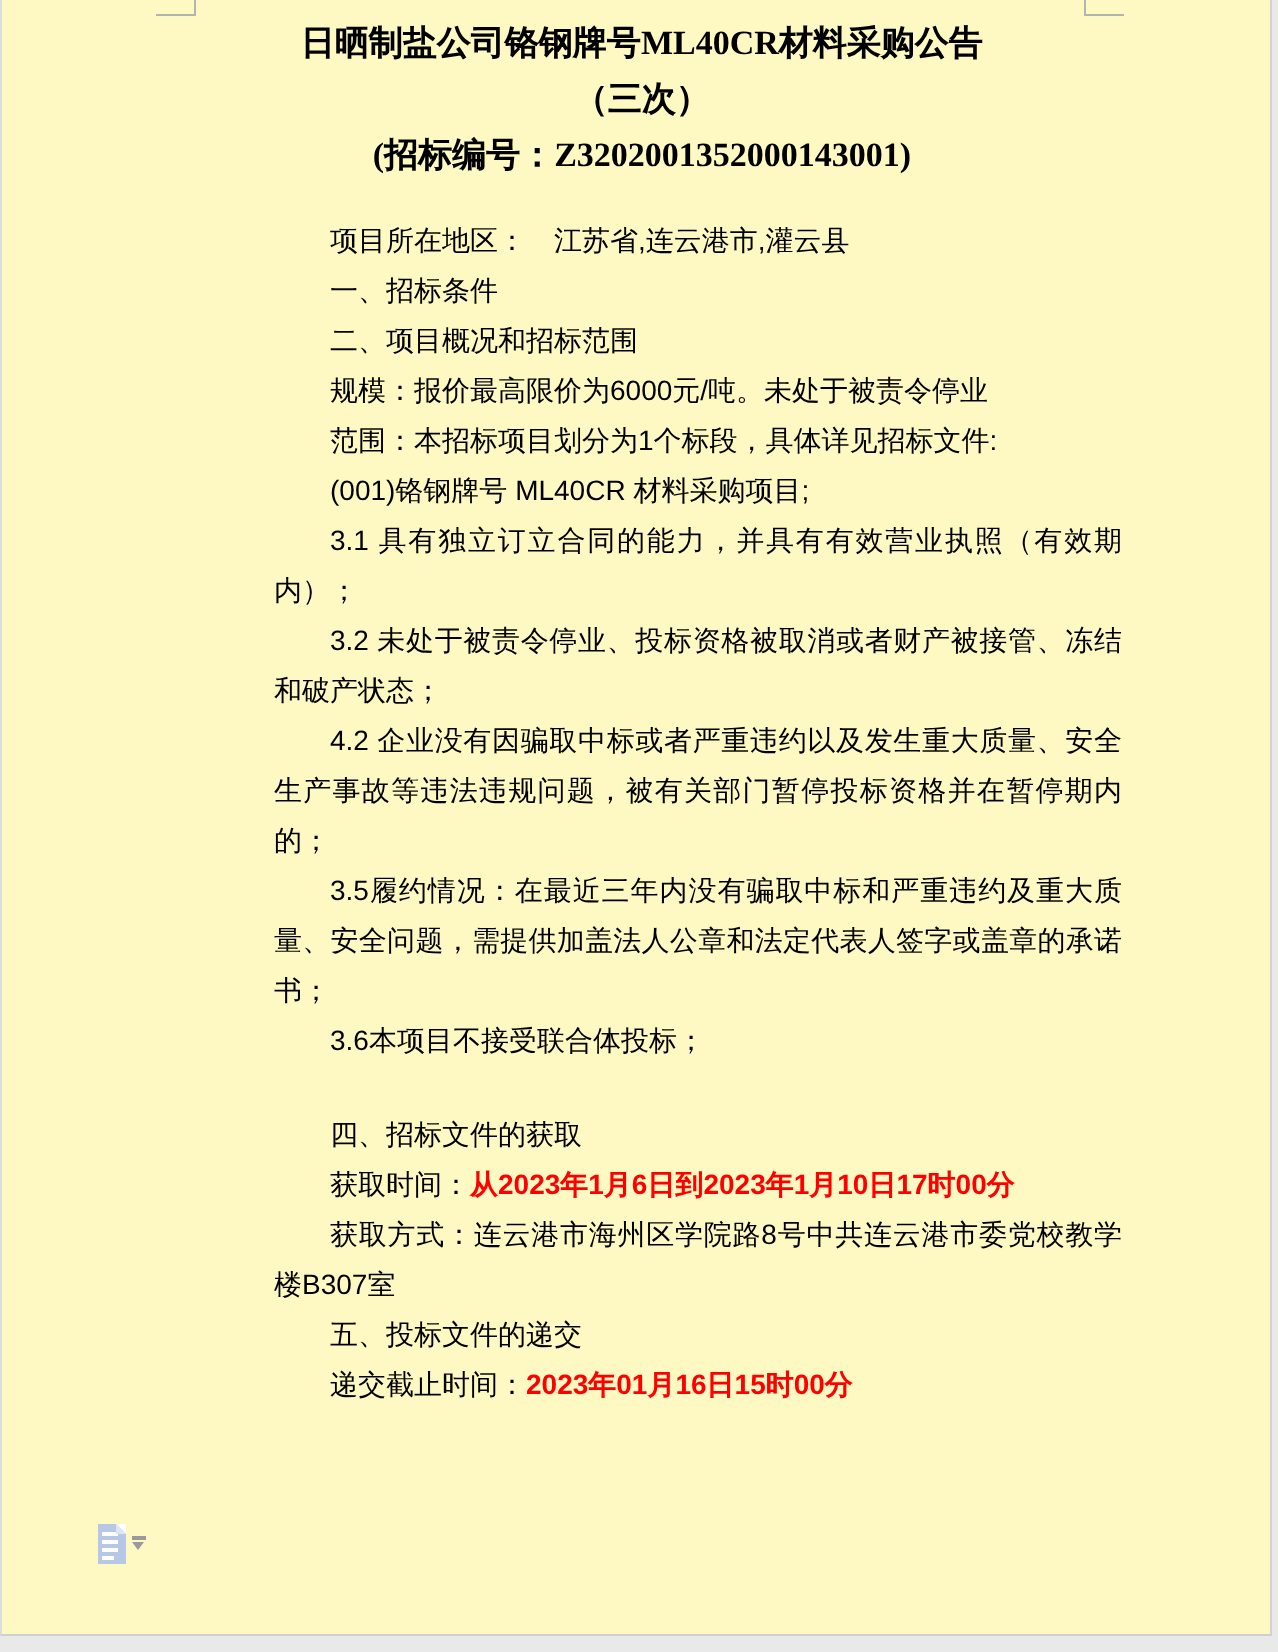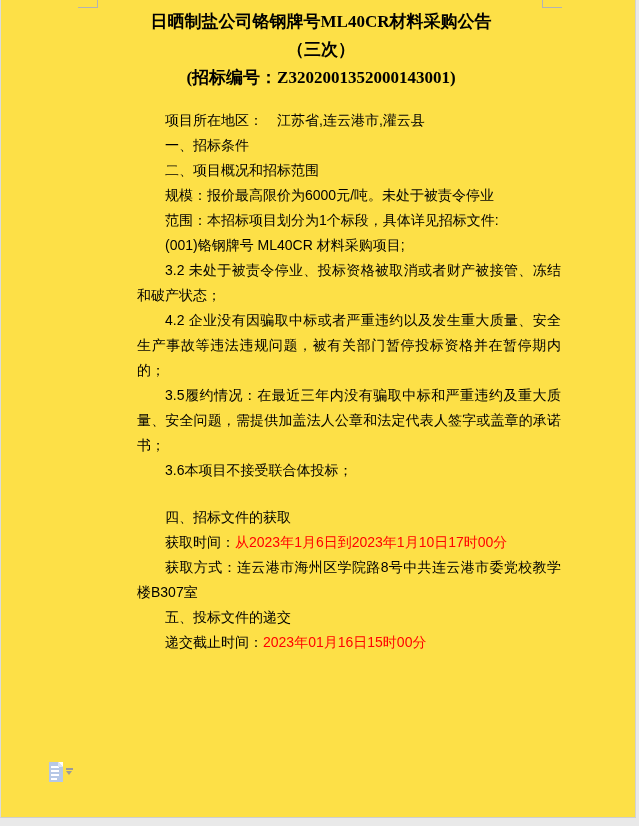--- a/index.html
+++ b/index.html
@@ -7,21 +7,21 @@
   body {
     background: #e9e9e9;
     font-family: "Liberation Sans", sans-serif;
     position: relative;
     overflow: hidden;
   }
   .page {
     position: absolute;
     left: 0; top: 0;
     width: 636px; height: 818px;
-    background: #fde047;
+    background: #fef9c3;
     border-left: 1px solid #dcdcdc;
     border-right: 1px solid #d2d2d2;
     border-bottom: 1px solid #cfcfcf;
   }
   
   .crop-mark {
     position: absolute;
     top: 0;
     width: 20px; height: 8px;
   }
@@ -49,21 +49,21 @@
   .doc-body {
     position: absolute;
     left: 92px; top: 108px;
     width: 468px;
     font-size: 14px;
     line-height: 25px;
     color: #000;
     text-align: justify;
   }
   .para { text-indent: 2em; margin-left: 44px; }
-  .para .red { color: #ff0000; }
+  .para .red { color: #ff0000; font-weight: bold; }
   .spacer { height: 22px; }
   
   .paste-btn {
     position: absolute;
     left: 44px; top: 759px;
     width: 34px; height: 28px;
     cursor: pointer;
   }
   .clipboard {
     position: absolute;
@@ -125,20 +125,21 @@
     <div>(招标编号：Z3202001352000143001)</div>
   </div>
 
   <div class="doc-body">
       <div class="para"><span>项目所在地区：　江苏省,连云港市,灌云县</span></div>
       <div class="para"><span>一、招标条件</span></div>
       <div class="para"><span>二、项目概况和招标范围</span></div>
       <div class="para"><span>规模：报价最高限价为6000元/吨。未处于被责令停业</span></div>
       <div class="para"><span>范围：本招标项目划分为1个标段，具体详见招标文件:</span></div>
       <div class="para"><span>(001)铬钢牌号 ML40CR 材料采购项目;</span></div>
+      <div class="para"><span>3.1 具有独立订立合同的能力，并具有有效营业执照（有效期内）；</span></div>
       <div class="para"><span>3.2 未处于被责令停业、投标资格被取消或者财产被接管、冻结和破产状态；</span></div>
       <div class="para"><span>4.2 企业没有因骗取中标或者严重违约以及发生重大质量、安全生产事故等违法违规问题，被有关部门暂停投标资格并在暂停期内的；</span></div>
       <div class="para"><span>3.5履约情况：在最近三年内没有骗取中标和严重违约及重大质量、安全问题，需提供加盖法人公章和法定代表人签字或盖章的承诺书；</span></div>
       <div class="para"><span>3.6本项目不接受联合体投标；</span></div>
       <div class="spacer"></div>
       <div class="para"><span>四、招标文件的获取</span></div>
       <div class="para"><span>获取时间：</span><span class="red">从2023年1月6日到2023年1月10日17时00分</span></div>
       <div class="para"><span>获取方式：连云港市海州区学院路8号中共连云港市委党校教学楼B307室</span></div>
       <div class="para"><span>五、投标文件的递交</span></div>
       <div class="para"><span>递交截止时间：</span><span class="red">2023年01月16日15时00分</span></div>

